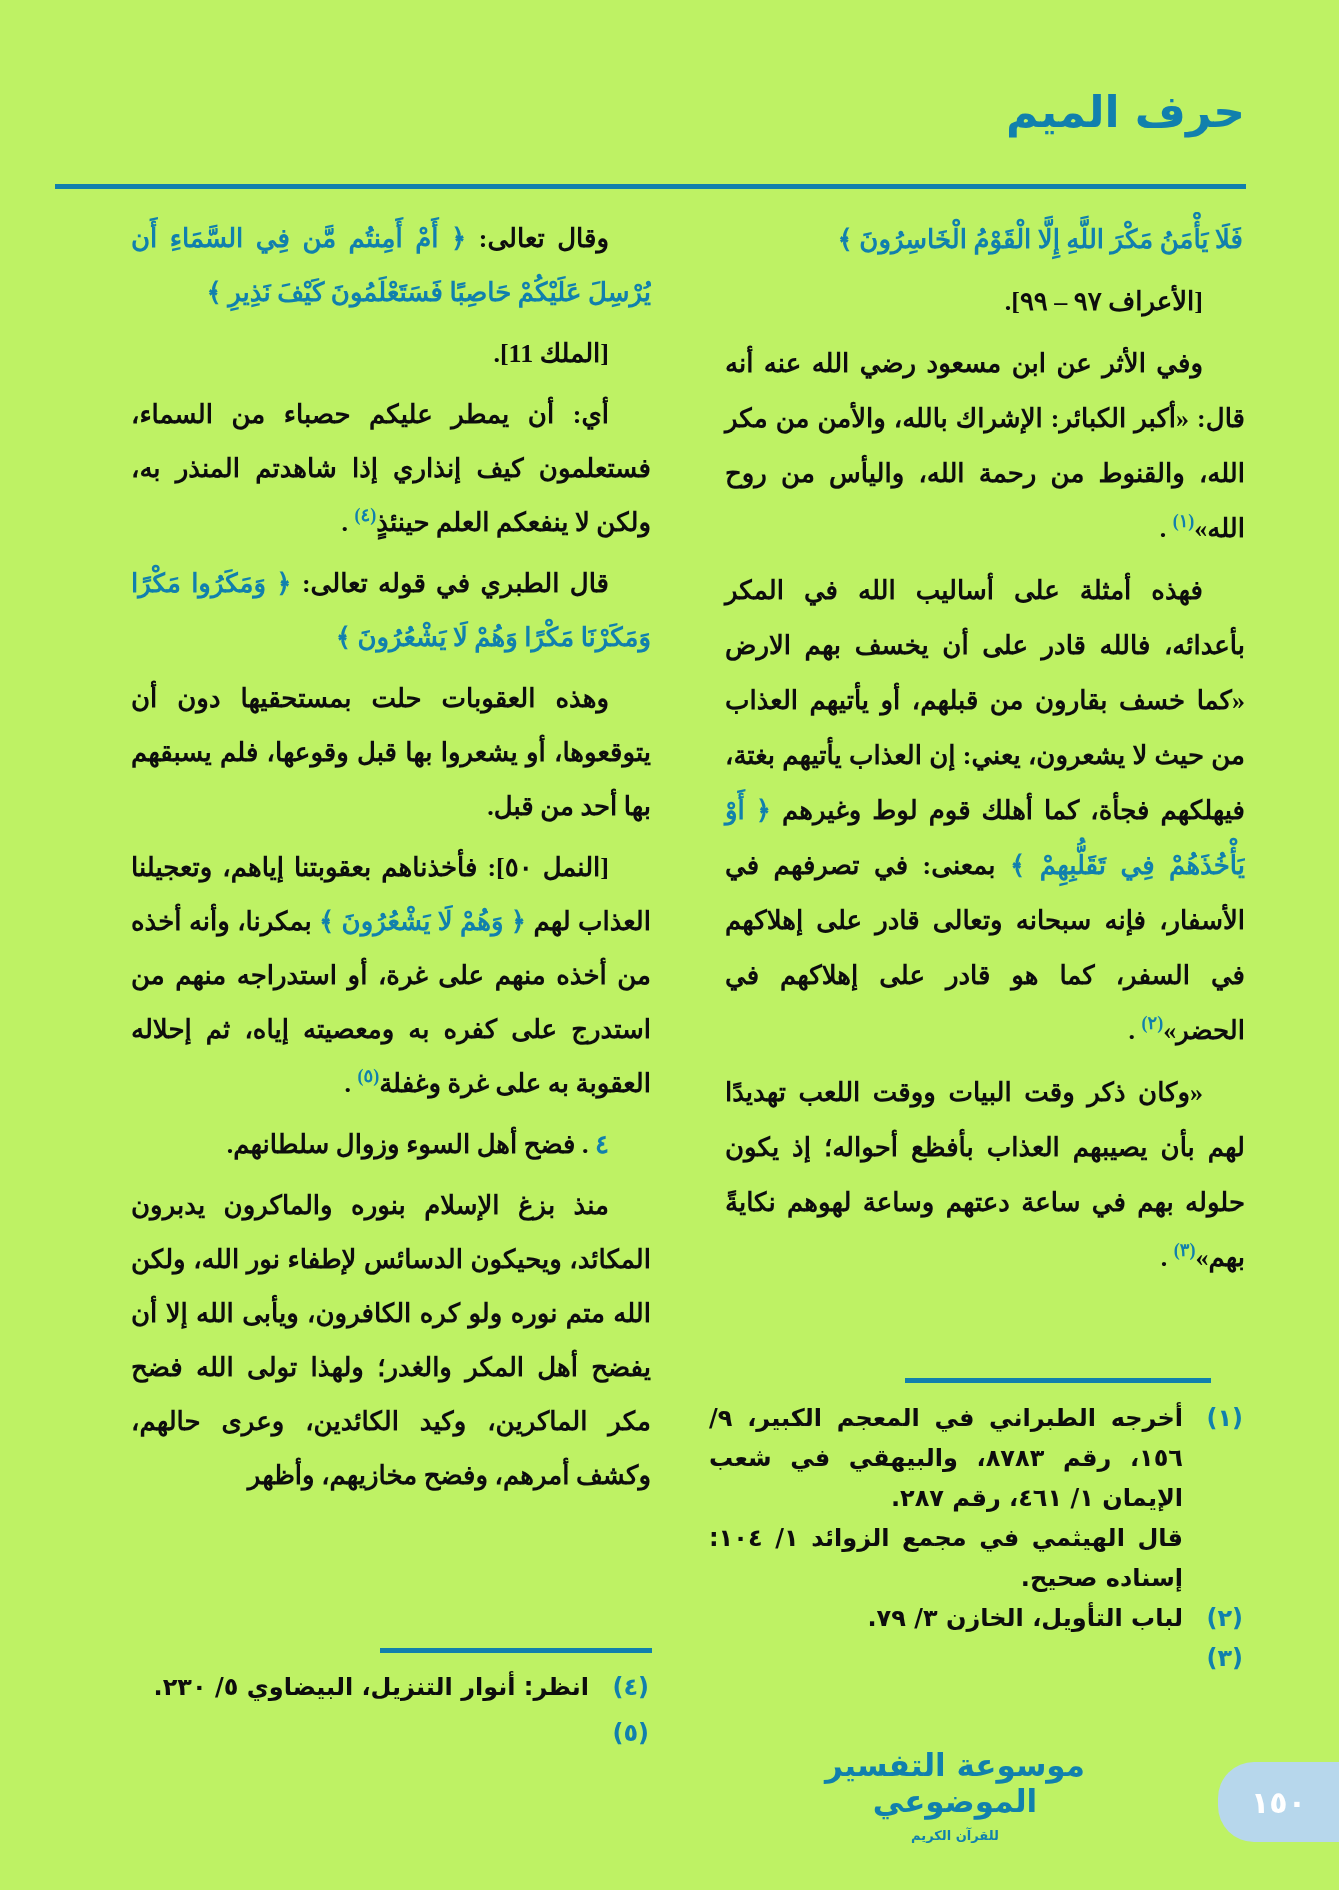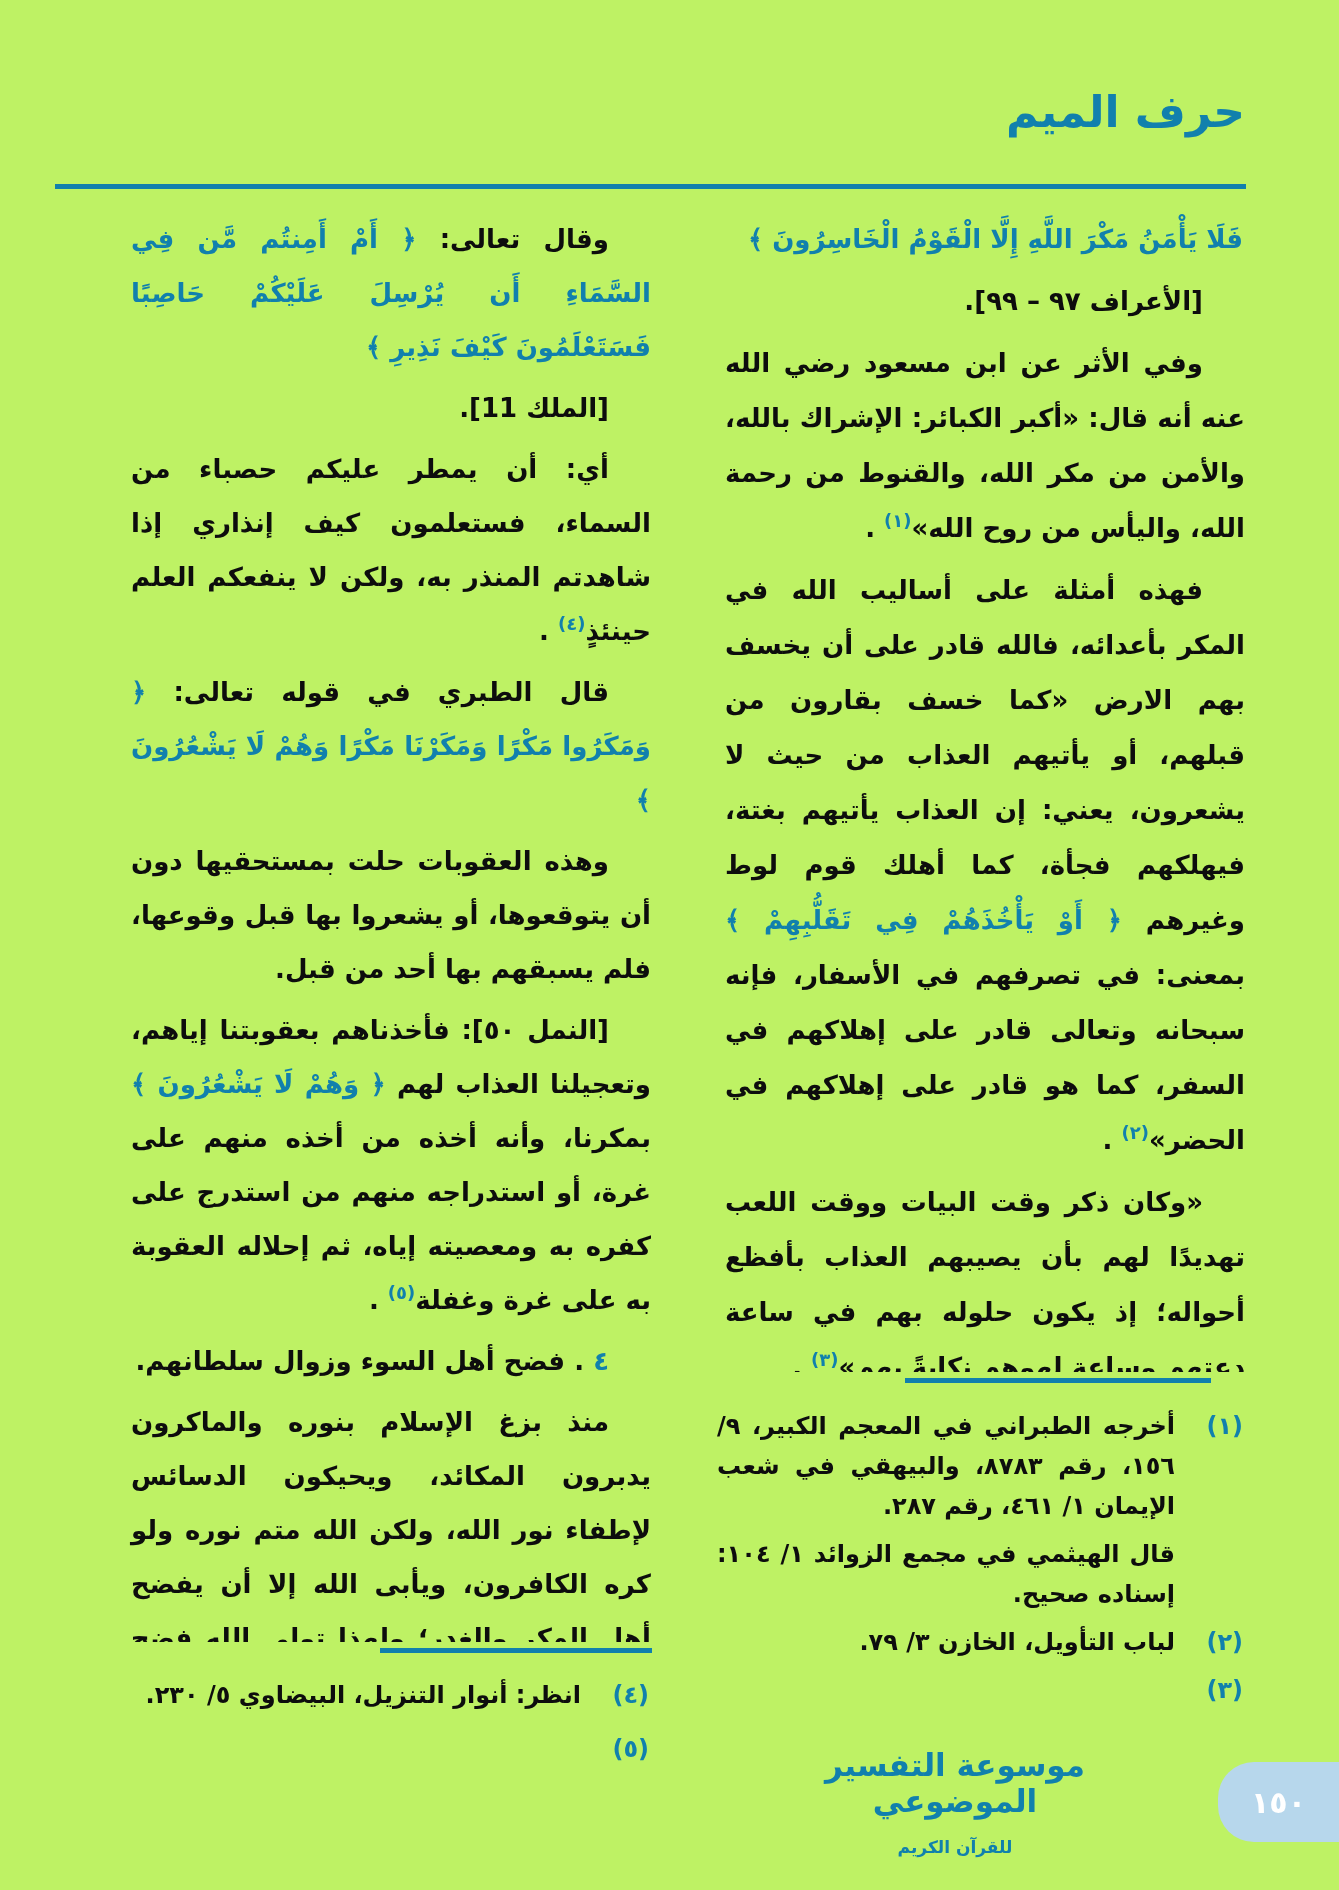--- a/index.html
+++ b/index.html
@@ -22,21 +22,21 @@
     background:#1180ad;
   }
   
   .col{
     position:absolute;top:212px;width:536px;
     text-align:justify;color:#0d0d0d;
     font-weight:bold;overflow:hidden;
   }
   .col-right{right:94px;height:1160px;}
   .col-left{left:115px;height:1430px;}
-  .block{margin:0 0 7px 16px;font-size:26px;line-height:55px;text-indent:42px;}
+  .block{margin:0 0 7px 16px;font-size:26px;line-height:55px;text-indent:42px;font-family:Liberation Serif, serif;}
   .col-left .block{line-height:54px;}
   .block.verse{text-indent:2px;}
   .seg-q{color:#1180ad;}
   .seg-hnum{color:#1180ad;}
   sup.fnref{
     color:#1180ad;font-size:18px;line-height:0;
     vertical-align:super;font-weight:bold;
   }
   
   .fnsep{position:absolute;height:5px;background:#1180ad;}
@@ -44,29 +44,29 @@
   .fnsep-left{top:1648px;left:380px;width:272px;}
   
   .fns{
     position:absolute;width:536px;
     color:#0d0d0d;font-weight:bold;text-align:justify;
   }
   .fns-right{top:1398px;right:94px;}
   .fns-left{top:1664px;left:115px;}
   .footnote{position:relative;padding-right:62px;font-size:24px;line-height:40px;}
   .fns-left .footnote{line-height:46px;}
-  .footnote p{margin:8px;}
+  .footnote p{margin:0;}
   .fn-marker{position:absolute;right:2px;top:0;color:#1180ad;}
   
   .logo{
     position:absolute;top:1748px;left:775px;width:360px;
     text-align:center;color:#1180ad;line-height:1.15;
   }
   .logo-line1{font-size:31px;font-weight:bold;letter-spacing:-1px;}
-  .logo-line2{font-size:17px;font-weight:bold;margin-top:19px;}
+  .logo-line2{font-size:13px;font-weight:bold;margin-top:10px;}
   
   .page-pill{
     position:absolute;top:1762px;right:0;width:121px;height:80px;
     background:#b7d7ec;border-radius:36px 0 0 36px;
     display:flex;align-items:center;justify-content:center;
     color:#ffffff;font-size:30px;font-weight:bold;
   }
 </style>
 </head>
 <body>

